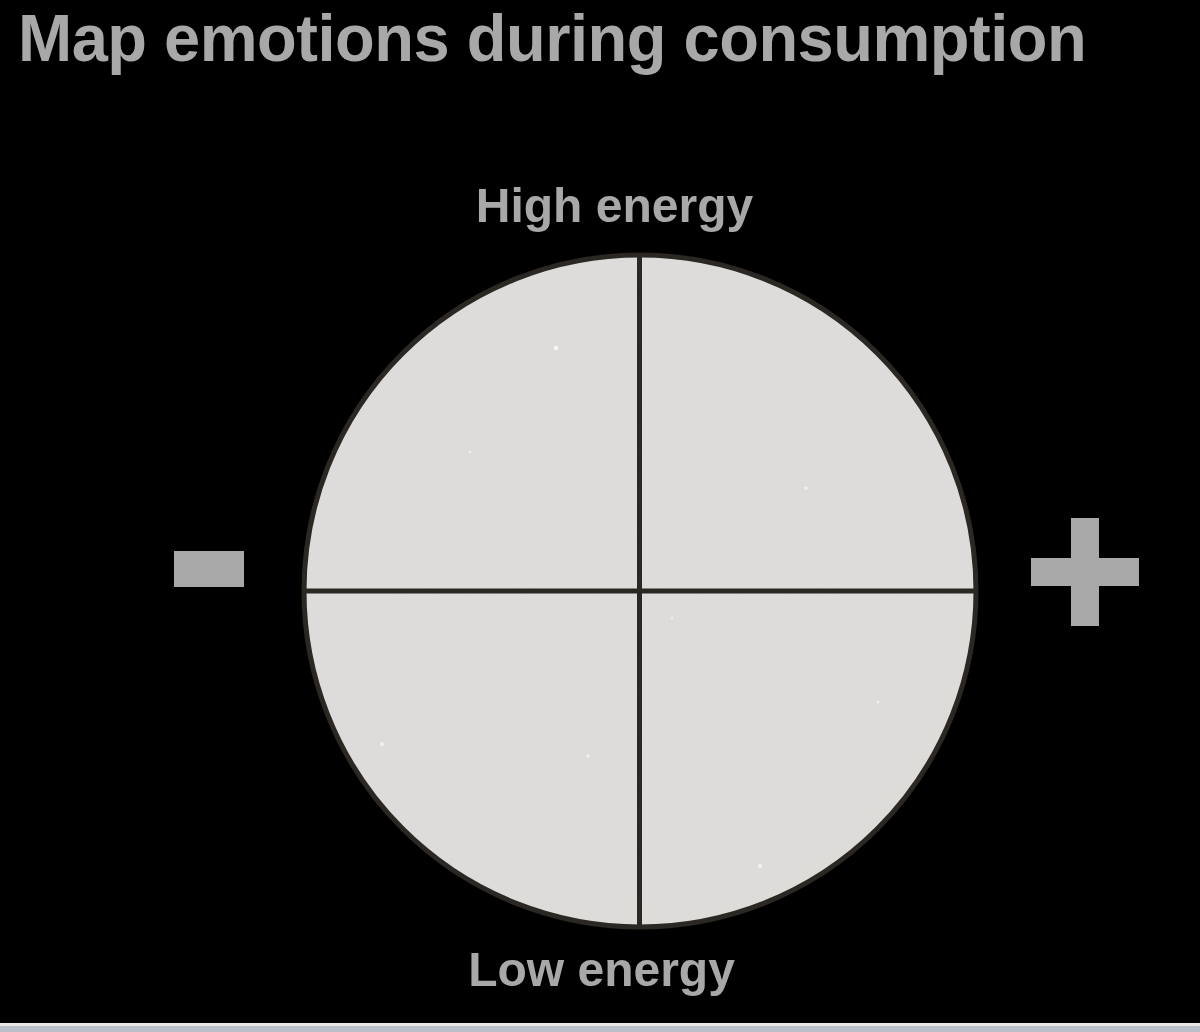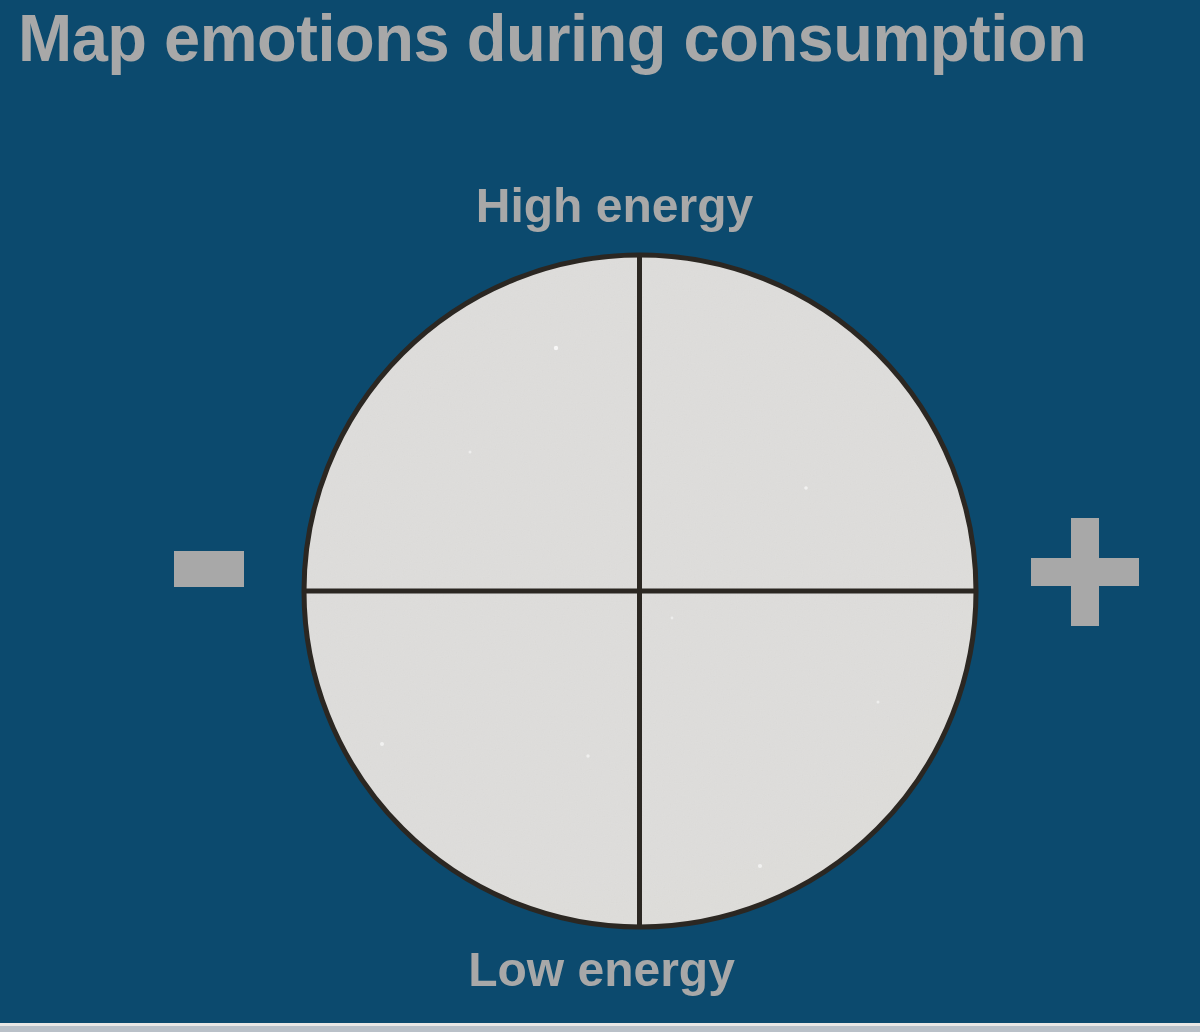--- a/index.html
+++ b/index.html
@@ -12,21 +12,21 @@
     height: 1032px;
     background: #f6f2ef;
     font-family: "Liberation Sans", sans-serif;
     overflow: hidden;
   }
 
   #page {
     position: relative;
     width: 1200px;
     height: 1032px;
-    background: #0c4a6e;
+    background: #000000;
   }
 
   
   #slide-title {
     position: absolute;
     left: 18px;
     top: 2px;
     width: 1170px;
     height: 72px;
     line-height: 72px;

